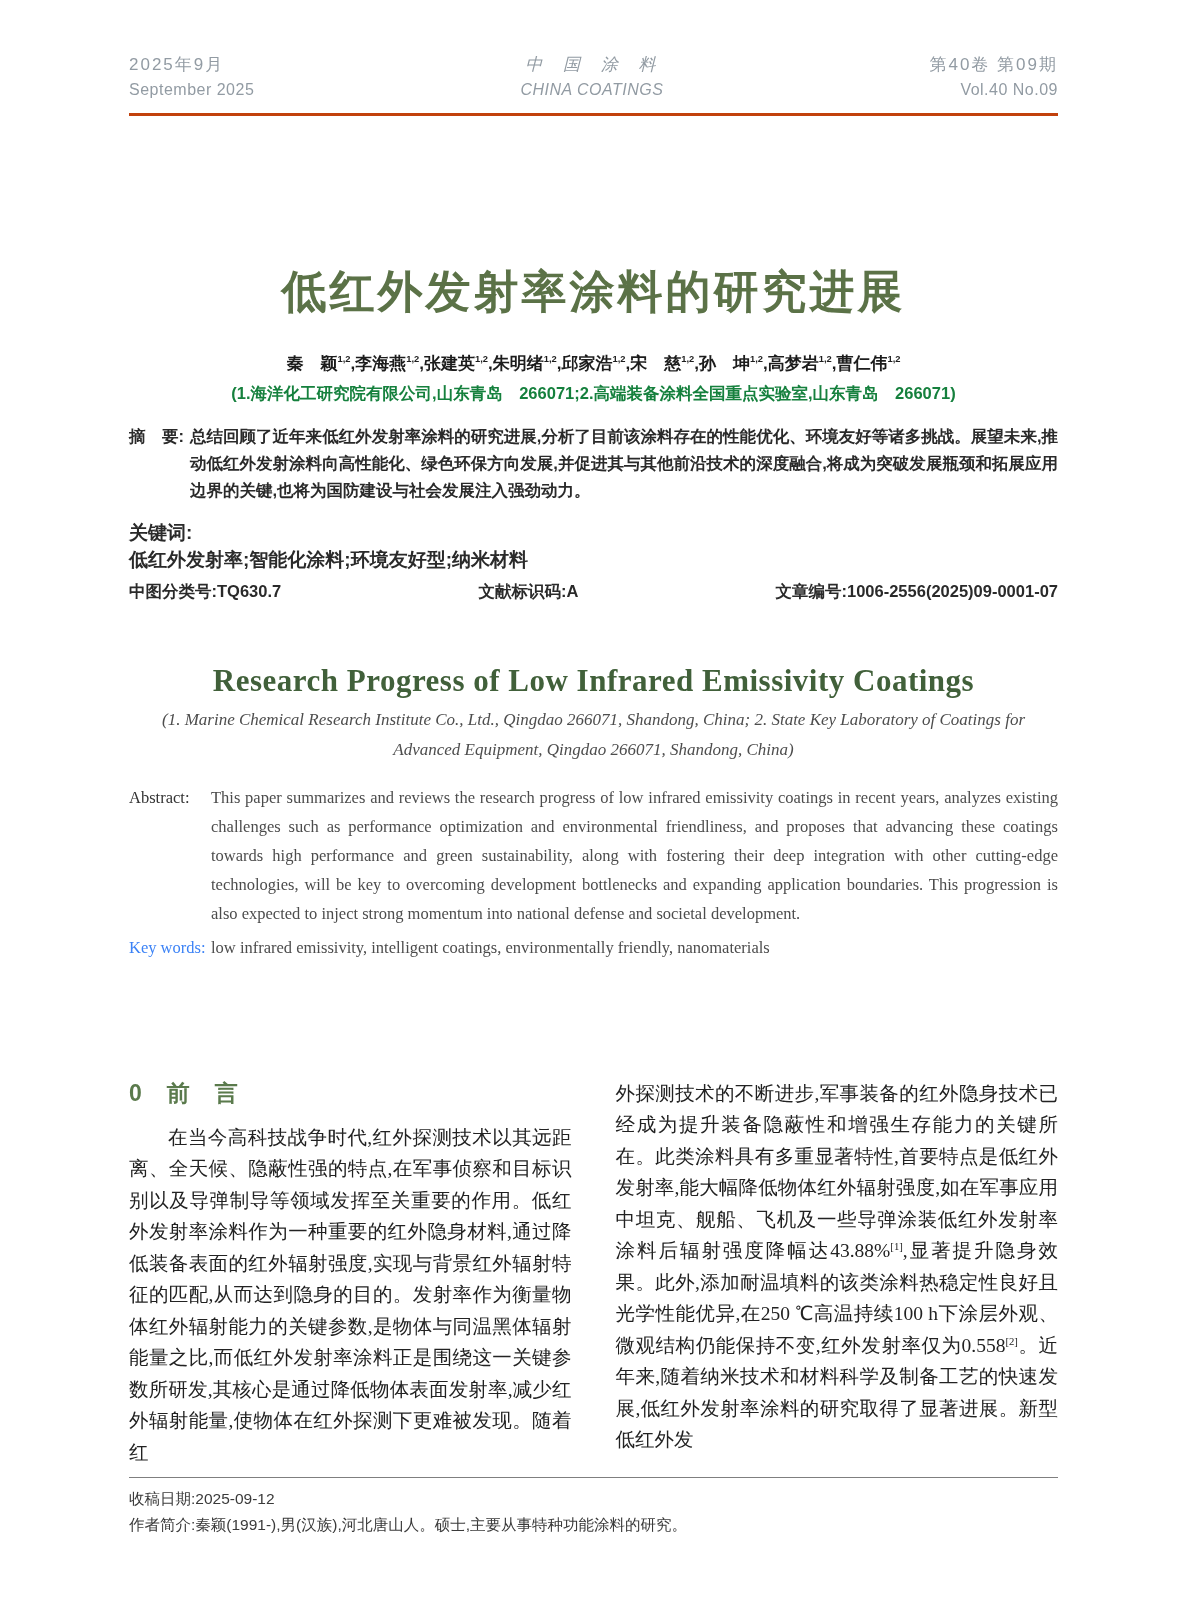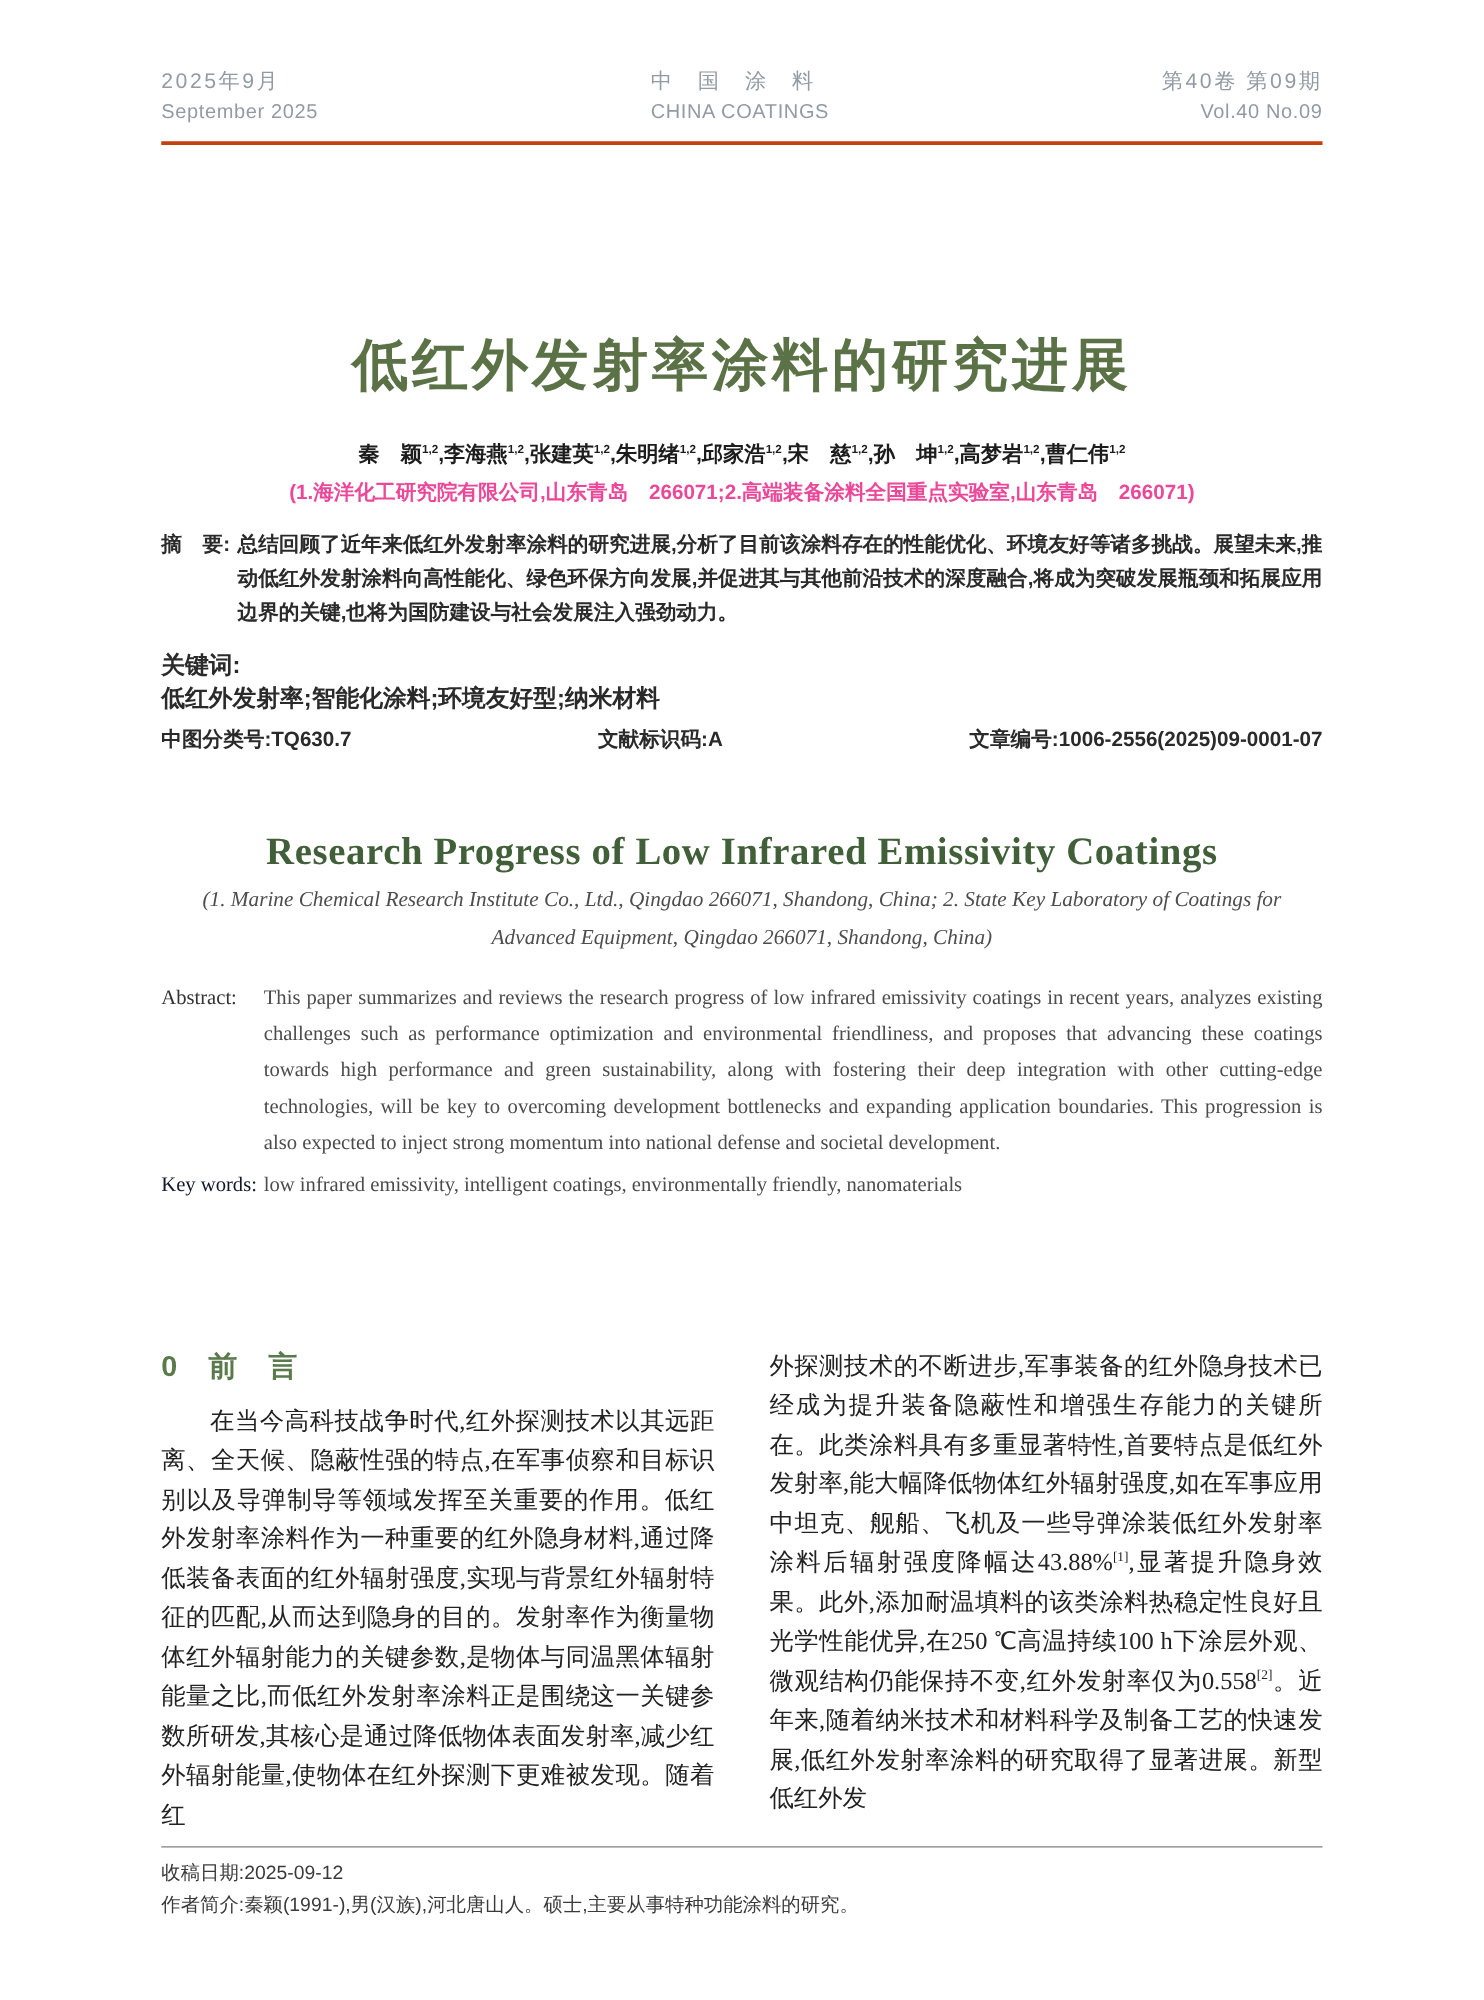--- a/index.html
+++ b/index.html
@@ -10,35 +10,35 @@
     color:#262626;
     position:relative;
   }
   .page { padding:52px 129px 0 129px; height:100%; position:relative; }
 
   
   .journal-header { display:flex; justify-content:space-between; align-items:flex-start;
     color:var(--header_gray, #929ba3); padding-bottom:10px; border-bottom:3px solid #c2410c; }
   .jh-block { font-family:"Liberation Sans", sans-serif; font-size:16px; line-height:1.55; }
   .jh-left  { text-align:left; }
-  .jh-center{ text-align:left; }
+  .jh-center{ text-align:right;font-style:italic; }
   .jh-right { text-align:right; }
   .jh-cn { font-size:17px; letter-spacing:2px; }
   .jh-center .jh-cn { letter-spacing:8px; }
   .jh-en { font-size:16px; letter-spacing:0.5px; }
 
   
   .title-cn { margin-top:146px; text-align:center;
     font-family:"Liberation Sans", sans-serif; font-weight:bold;
     font-size:45px; letter-spacing:3px; color:var(--title_green, #5b7247); }
   .authors-cn { margin-top:30px; text-align:center;
     font-family:"Liberation Sans", sans-serif; font-weight:bold; font-size:17px; color:#1c1c1c; }
   .authors-cn sup, .authors-en sup, .body-text sup { font-size:0.55em; vertical-align:super; line-height:0; }
   .affil-cn { margin-top:8px; text-align:center;
-    font-family:"Liberation Sans", sans-serif; font-weight:bold; font-size:16.5px; color:#ec4899; }
+    font-family:"Liberation Sans", sans-serif; font-weight:bold; font-size:16.5px; color:#15803d; }
 
   
   .kv { display:flex; align-items:flex-start; }
   .kv-label { flex:none; white-space:nowrap; }
   .kv-text  { flex:1; text-align:justify; }
 
   .abstract-cn { margin-top:18px; font-family:"Liberation Sans", sans-serif;
     font-weight:bold; font-size:16.5px; line-height:27px; color:#2a2a2a; }
   .abstract-cn .kv-label { margin-right:6px; }
   .keywords-cn { margin-top:15px; font-family:"Liberation Sans", sans-serif;
@@ -51,21 +51,21 @@
   
   .title-en { margin-top:60px; text-align:center; font-weight:bold;
     font-size:31px; color:var(--en_title_green, #41603a); letter-spacing:0.5px; }
   .authors-en { margin-top:28px; text-align:center;
     font-family:"Liberation Sans", sans-serif; font-size:16px; color:#80868c; line-height:1.65; }
   .affil-en { margin-top:6px; text-align:center; font-style:italic;
     font-size:17px; color:#4d4d4d; line-height:1.75; }
   .abstract-en { margin-top:18px; font-size:16.5px; line-height:29px; color:#4c4c4c; }
   .abstract-en .kv-label { width:82px; color:#333; }
   .keywords-en { margin-top:5px; font-size:16.5px; line-height:29px; color:#4c4c4c; }
-  .keywords-en .kv-label { width:82px; color:#0f172a; }
+  .keywords-en .kv-label { width:82px; color:#3b82f6; }
 
   
   .columns { margin-top:116px; display:flex; gap:44px; }
   .col { flex:1; min-width:0; }
   .section-heading { font-family:"Liberation Sans", sans-serif; font-weight:bold;
     font-size:23px; color:var(--heading_green, #5a7a4c); margin-bottom:13px; letter-spacing:1px; }
   .body-text { font-size:19.5px; line-height:31.5px; text-align:justify; color:#222; }
   .indent-first { text-indent:2em; }
 
   

